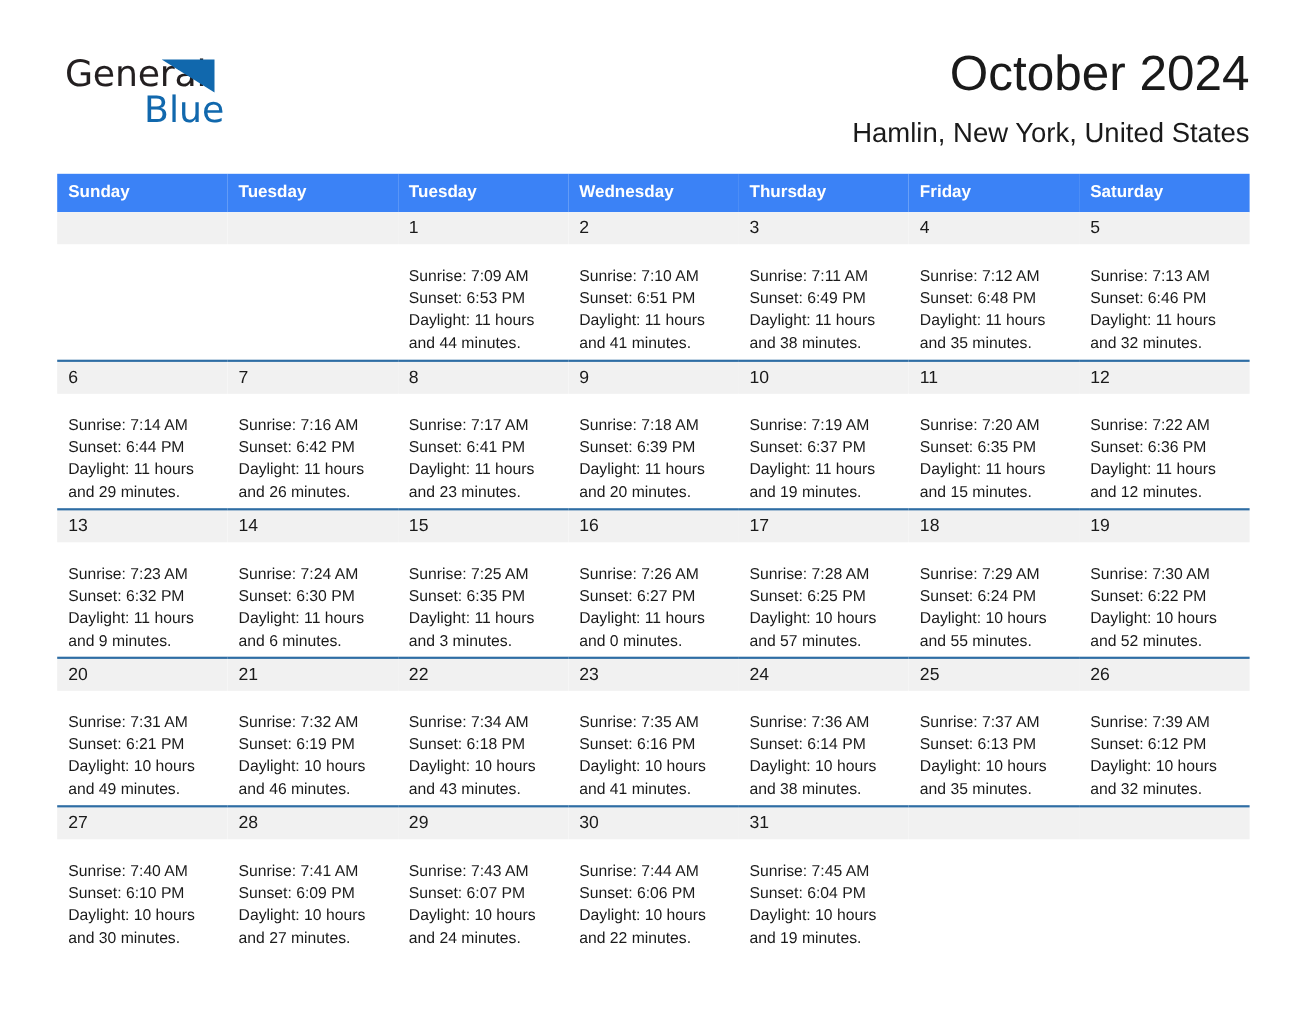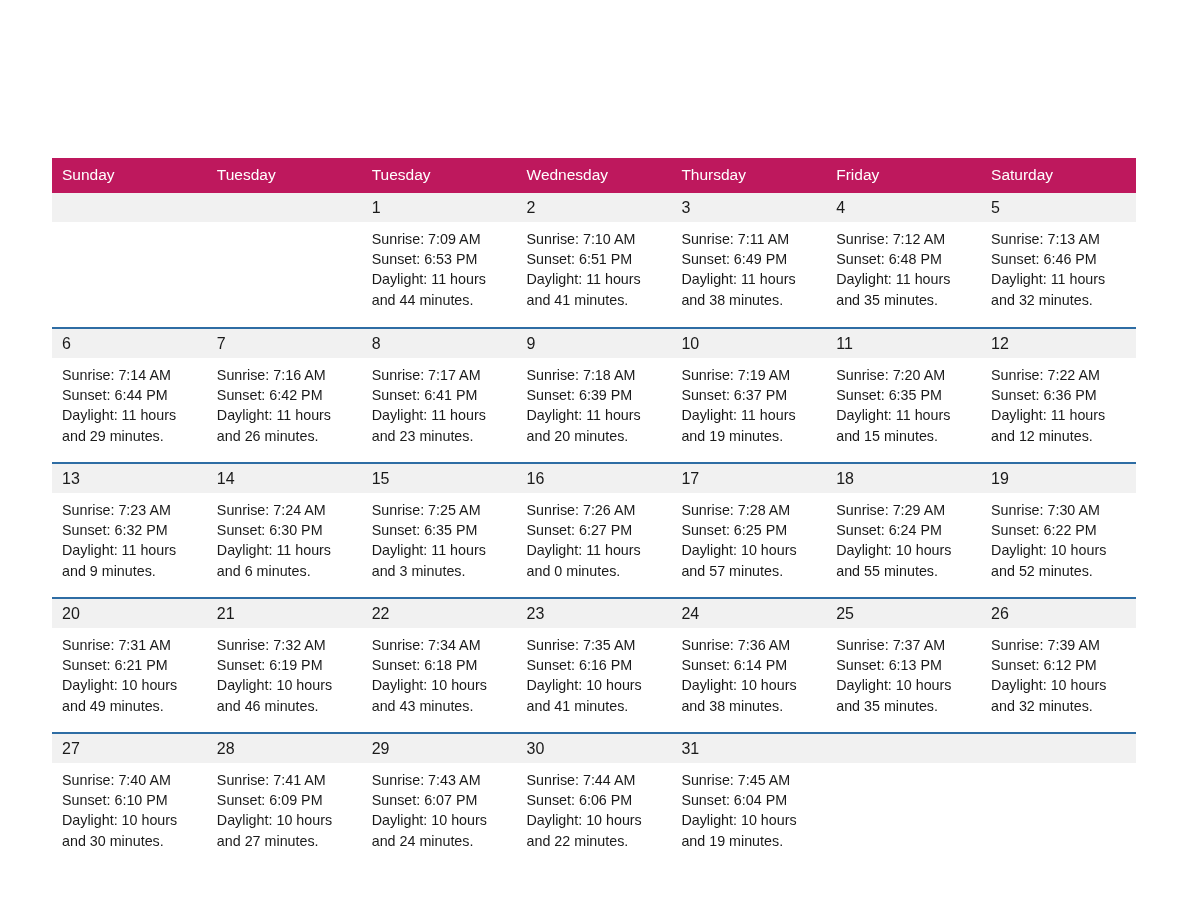--- a/index.html
+++ b/index.html
@@ -96,24 +96,24 @@
     position: absolute;
     left: 52px;
     top: 158px;
     width: 1084px;
     border-collapse: collapse;
     table-layout: fixed;
   }
   .calendar col { width: 154.857px; }
 
   thead th {
-    background: #be185d;
+    background: #3b82f6;
     color: #ffffff;
     font-size: 15.5px;
-    font-weight: 400;
+    font-weight: 700;
     text-align: left;
     padding: 8px 0 9px 10px;
     height: 31px;
     font-family: "Liberation Sans", sans-serif;
     vertical-align: middle;
   }
 
   tbody tr { border-top: 2px solid #2e6da4; }
   tbody tr:first-child { border-top: none; }
 
@@ -130,33 +130,47 @@
     height: 29px;
     line-height: 29px;
     padding-left: 10px;
     font-size: 16px;
     color: #1a1a1a;
     font-family: "Liberation Sans", sans-serif;
   }
   td.empty .daynum { color: transparent; }
 
   .info {
-    padding: 7px 6px 0 10px;
+    padding: 19px 6px 0 10px;
     font-size: 14.3px;
     line-height: 20.2px;
     color: #1a1a1a;
     font-family: "Liberation Sans", sans-serif;
   }
   .info div { white-space: nowrap; }
 </style>
 </head>
 <body>
 
 <div class="page">
 
+  <div class="top-bar">
+
+    <div class="logo">
+      <span class="logo-line1">General</span>
+      <span class="logo-tri"></span>
+      <span class="logo-line2">Blue</span>
+    </div>
+
+    <div class="title-block">
+      <div class="cal-title">October 2024</div>
+      <div class="cal-subtitle">Hamlin, New York, United States</div>
+    </div>
+
+  </div>
 
   <table class="calendar">
     <colgroup>
       <col>
         <col>
         <col>
         <col>
         <col>
         <col>
         <col>

